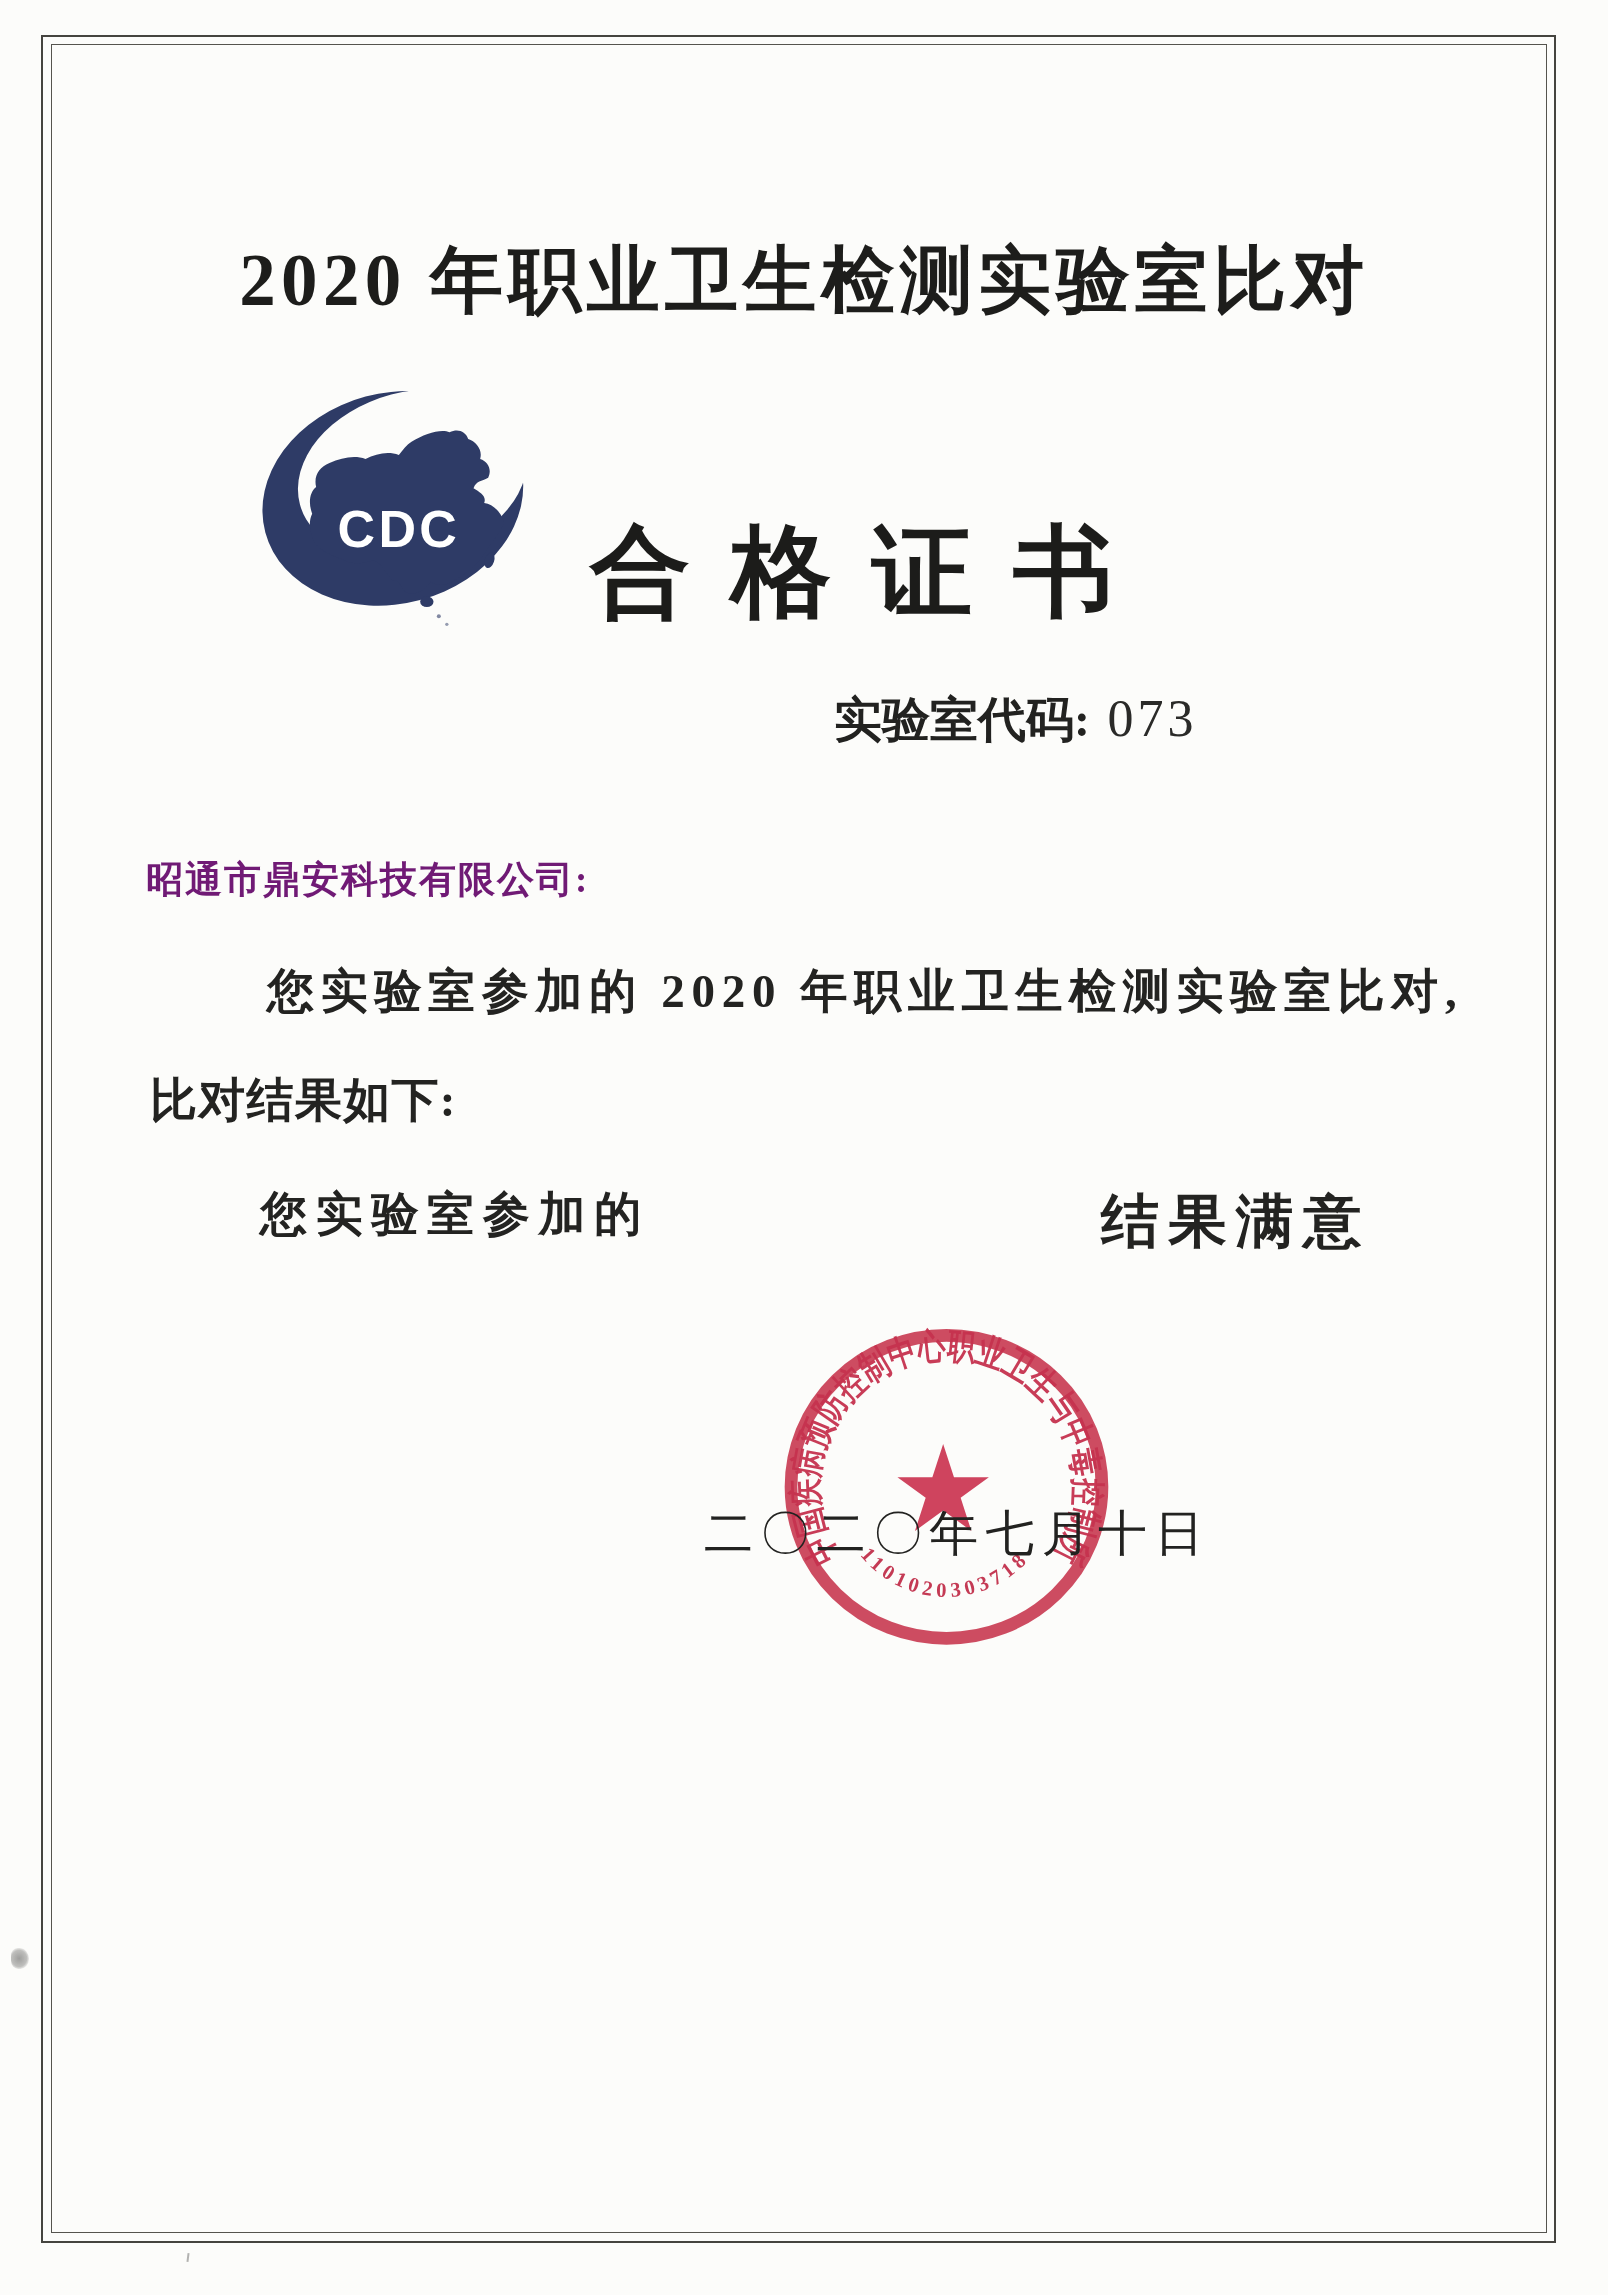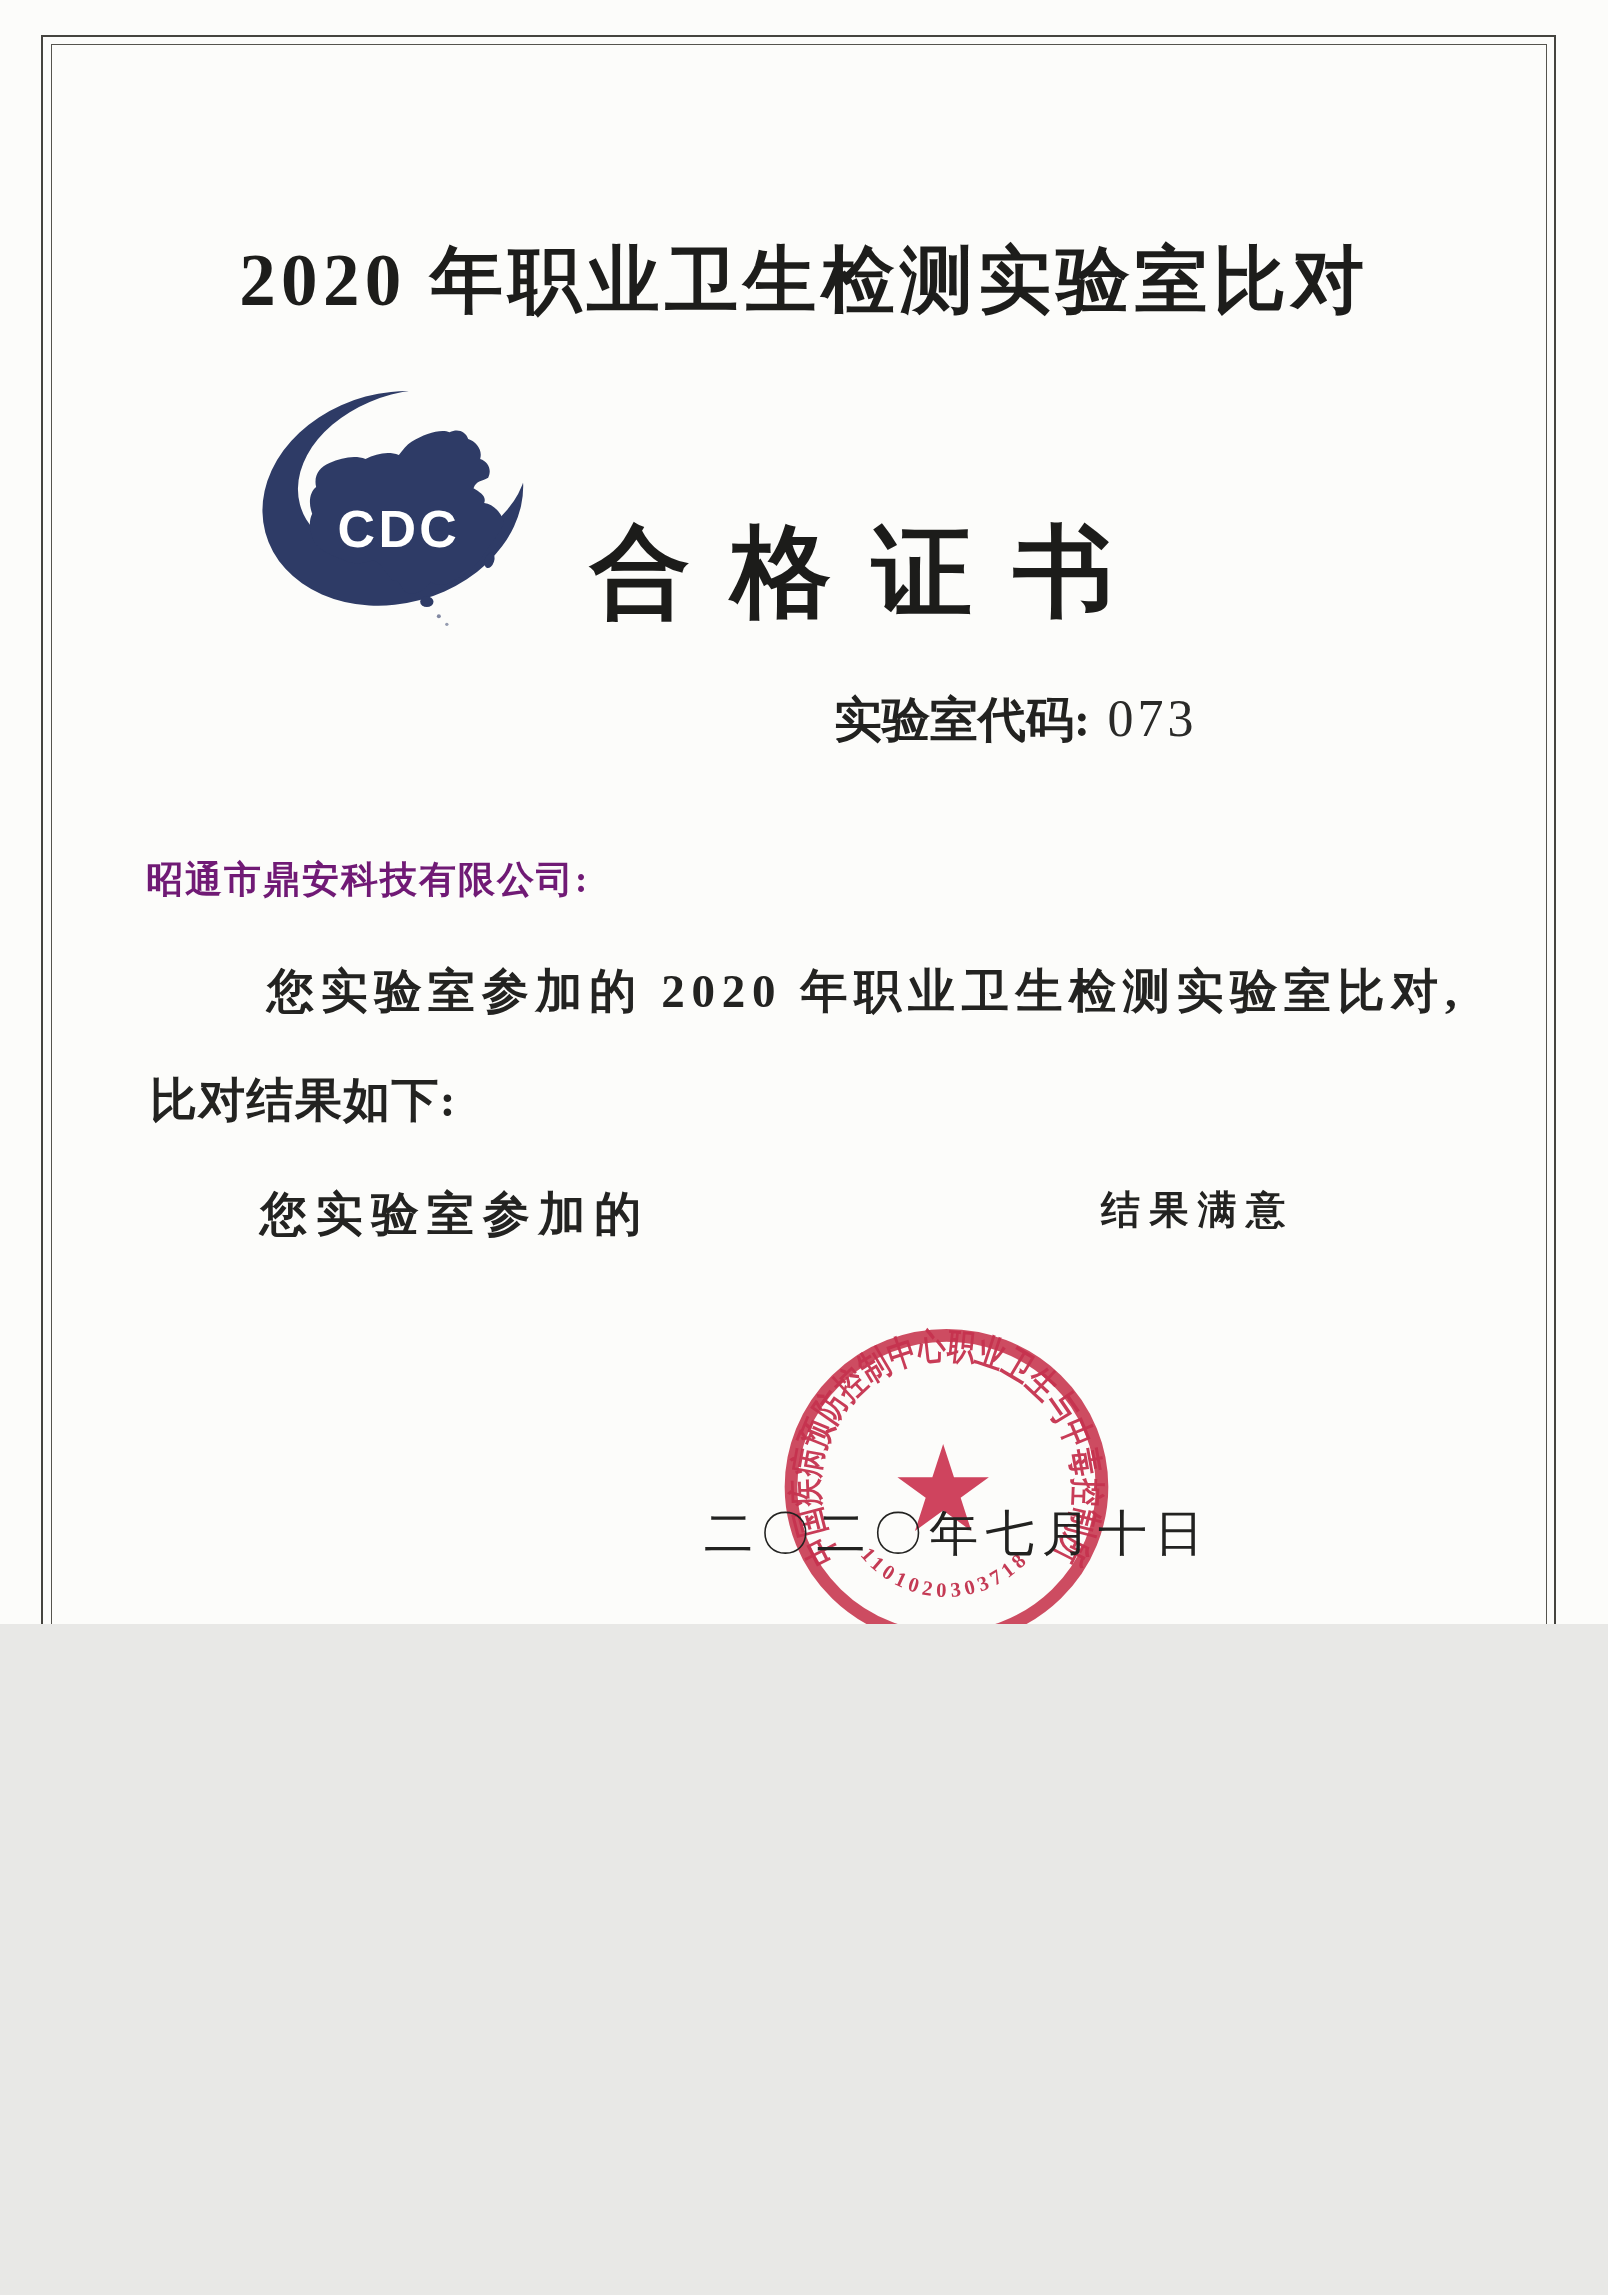--- a/index.html
+++ b/index.html
@@ -1,18 +1,18 @@
 <!DOCTYPE html>
 <html style="font-size:10.7px"><head>
 <meta charset="utf-8">
 <style>
   html,body{margin:0;padding:0;background:#e8e8e6;}
   .page{
     position:relative;
-    width:1609px;height:1624px;
+    width:1609px;height:2295px;
     margin:0 auto;
     background:#fcfcfa;
     overflow:hidden;
     font-family:"Liberation Serif","DejaVu Serif",serif;
     color:#1f1f1d;
   }
   .border-outer{
     position:absolute;left:41px;top:35px;width:1515px;height:2208px;
     border:2px solid #45443f;box-sizing:border-box;
   }
@@ -50,21 +50,21 @@
   .body2{
     position:absolute;left:150px;top:1069px;
     font-size:47px;font-weight:700;letter-spacing:1.3px;white-space:nowrap;color:#232321;
   }
   .result-item{
     position:absolute;left:260px;top:1183px;
     font-size:47px;font-weight:700;letter-spacing:8.7px;white-space:nowrap;color:#232321;
   }
   .result-value{
     position:absolute;left:1101px;top:1183px;
-    font-size:39px;font-weight:700;letter-spacing:9.4px;white-space:nowrap;color:#232321;
+    font-size:58px;font-weight:700;letter-spacing:9.4px;white-space:nowrap;color:#232321;
   }
   .seal{
     position:absolute;left:773px;top:1320px;width:347px;height:347px;
     z-index:2;
   }
   .date{
     position:absolute;left:704px;top:1501px;
     font-size:49px;font-weight:400;letter-spacing:7.3px;white-space:nowrap;
     color:#222220;z-index:5;
   }

